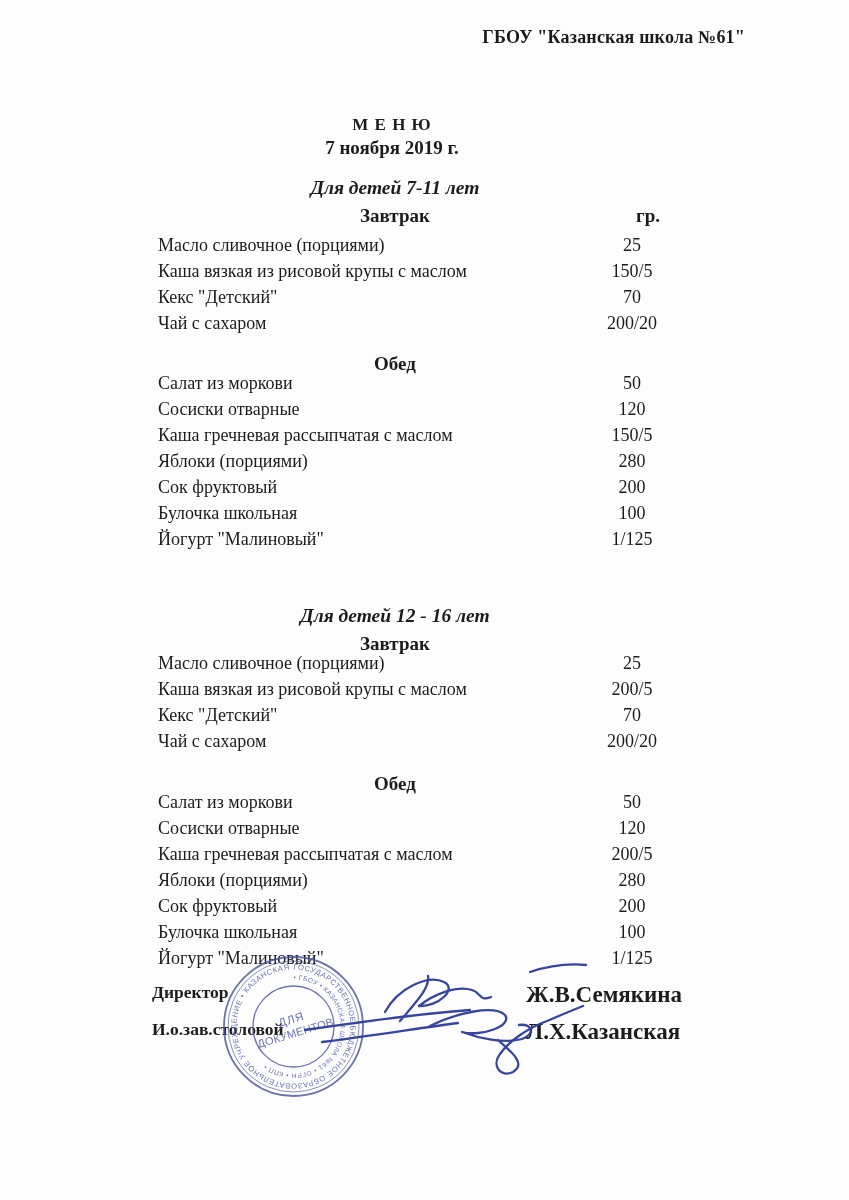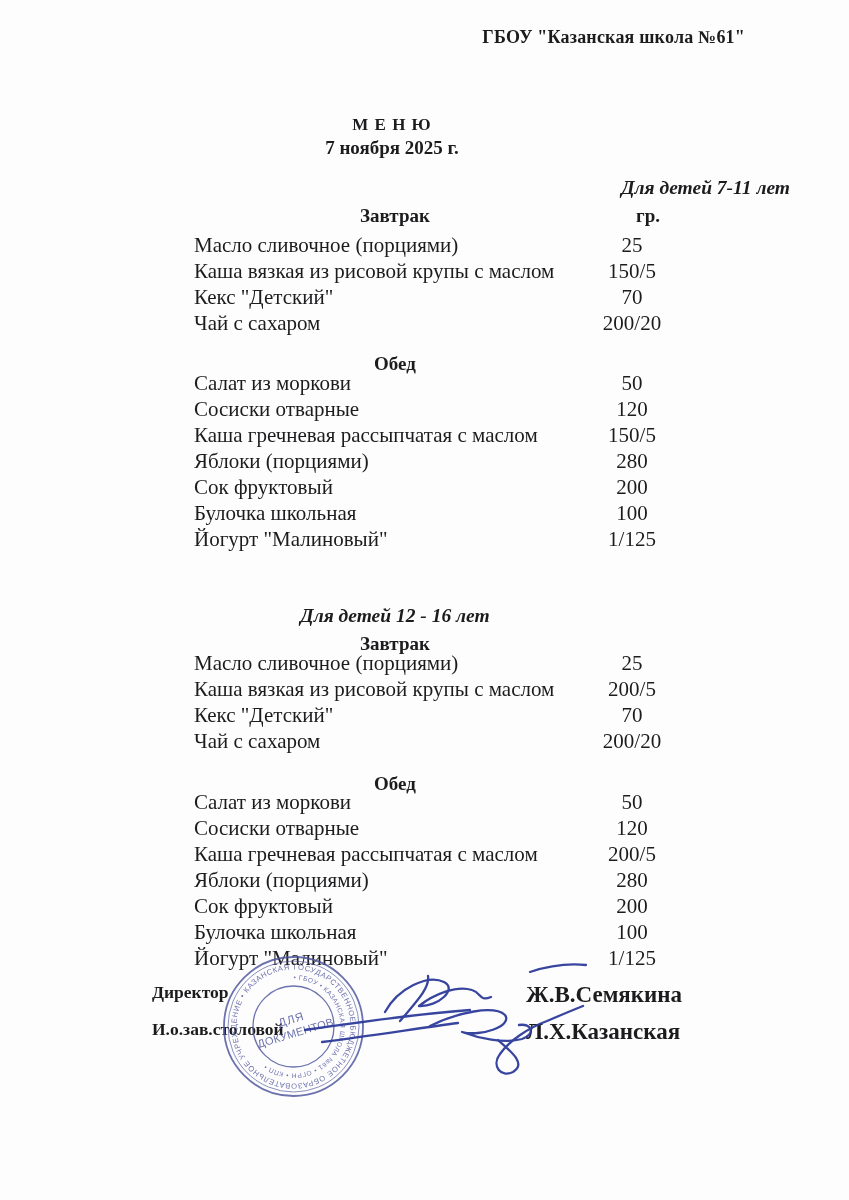--- a/index.html
+++ b/index.html
@@ -18,40 +18,40 @@
   .menu-date   { top:126px; font-weight:bold; font-size:19px; }
   .age-title   { font-weight:bold; font-style:italic; font-size:19.5px; }
   .meal-heading {
     font-weight:bold; font-size:19px;
     text-decoration-thickness:1.5px; text-underline-offset:3px;
   }
   .head-row { position:absolute; left:0; width:790px; height:26px; }
   .head-row .breakfast-label { position:absolute; left:295px; width:200px; text-align:center; }
   .head-row .unit-label      { position:absolute; left:540px; width:120px; text-align:right; }
   .rows { position:absolute; left:158px; width:534px; }
-  .row  { display:flex; height:26px; line-height:26px; font-size:21px;margin-left:36px; }
+  .row  { display:flex; height:26px; line-height:26px; font-size:18px; }
   .row .nm { flex:1; white-space:nowrap; }
   .row .q  { width:120px; text-align:center; }
   .sig-label { position:absolute; left:152px; font-weight:bold; font-size:17.5px; }
   .sig-name  { position:absolute; left:526px; font-weight:bold; font-size:23px; }
   .stamp-svg     { position:absolute; left:221px; top:954px; opacity:.82; }
   .signature-svg { position:absolute; left:300px; top:950px; opacity:.95; }
   .stamp-svg text { font-family:"Liberation Sans", sans-serif; }
 </style>
 </head>
 <body>
 
 <div class="page">
 
   <div class="school-header">ГБОУ "Казанская школа №61"</div>
 
   <div class="center-line menu-title" style="width:784px;">М Е Н Ю</div>
-  <div class="center-line menu-date" style="width:784px;">7 ноября 2025 г.</div>
-
-  <div class="center-line age-title" style="top:166px;text-align:right;">Для детей 7-11 лет</div>
+  <div class="center-line menu-date" style="width:784px;">7 ноября 2019 г.</div>
+
+  <div class="center-line age-title" style="top:166px;">Для детей 7-11 лет</div>
 
   <div class="head-row" style="top:205px;">
     <span class="meal-heading breakfast-label">Завтрак</span>
     <span class="meal-heading unit-label">гр.</span>
   </div>
 
   <div class="rows" style="top:232px;">
     <div class="row">
       <span class="nm">Масло сливочное (порциями)</span>
       <span class="q">25</span>

